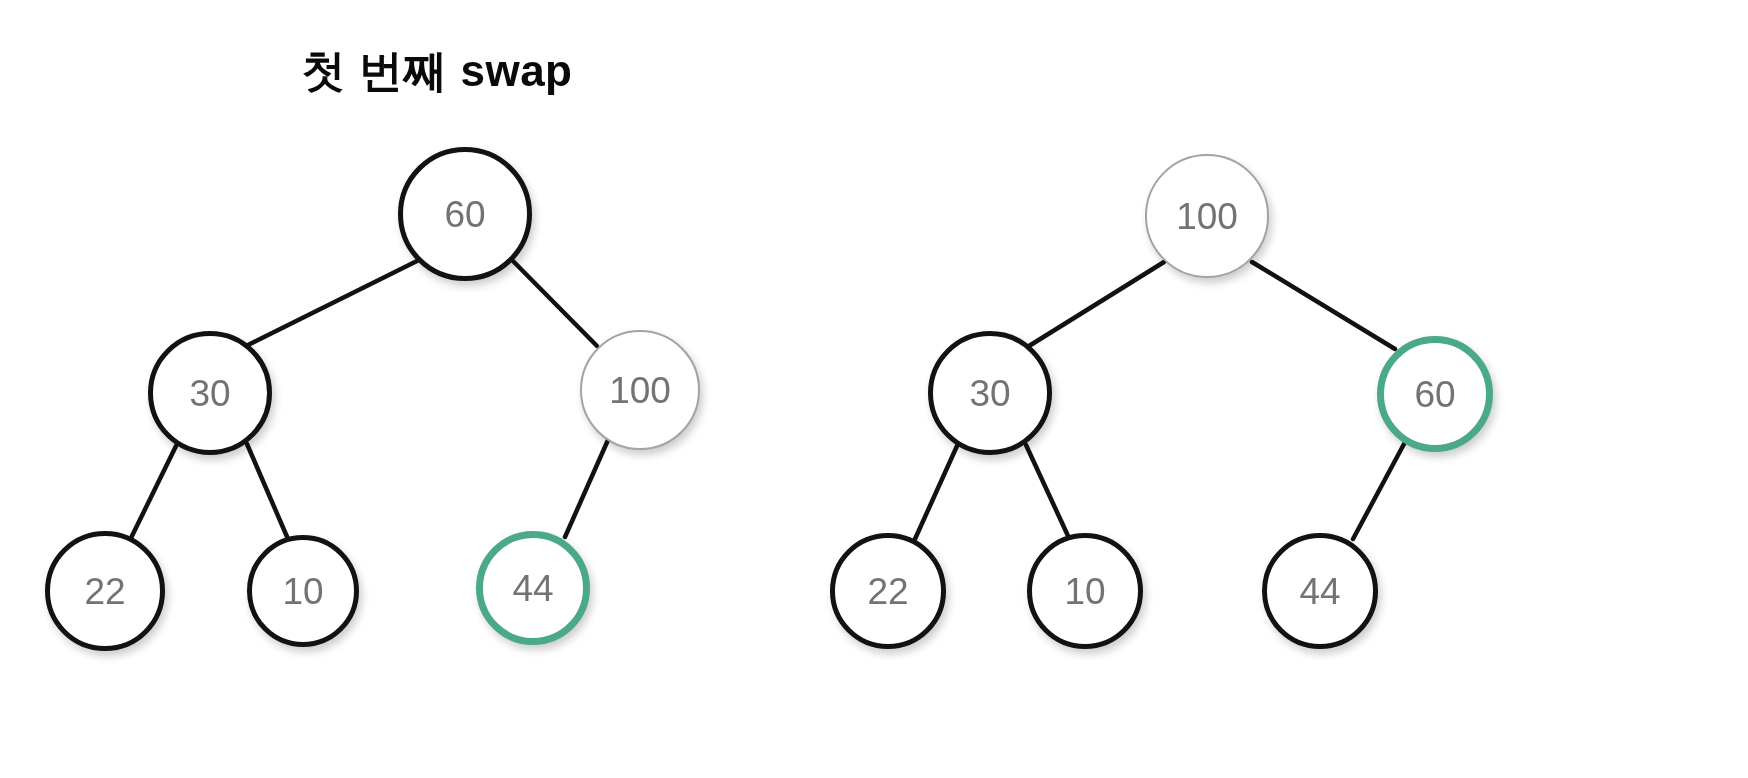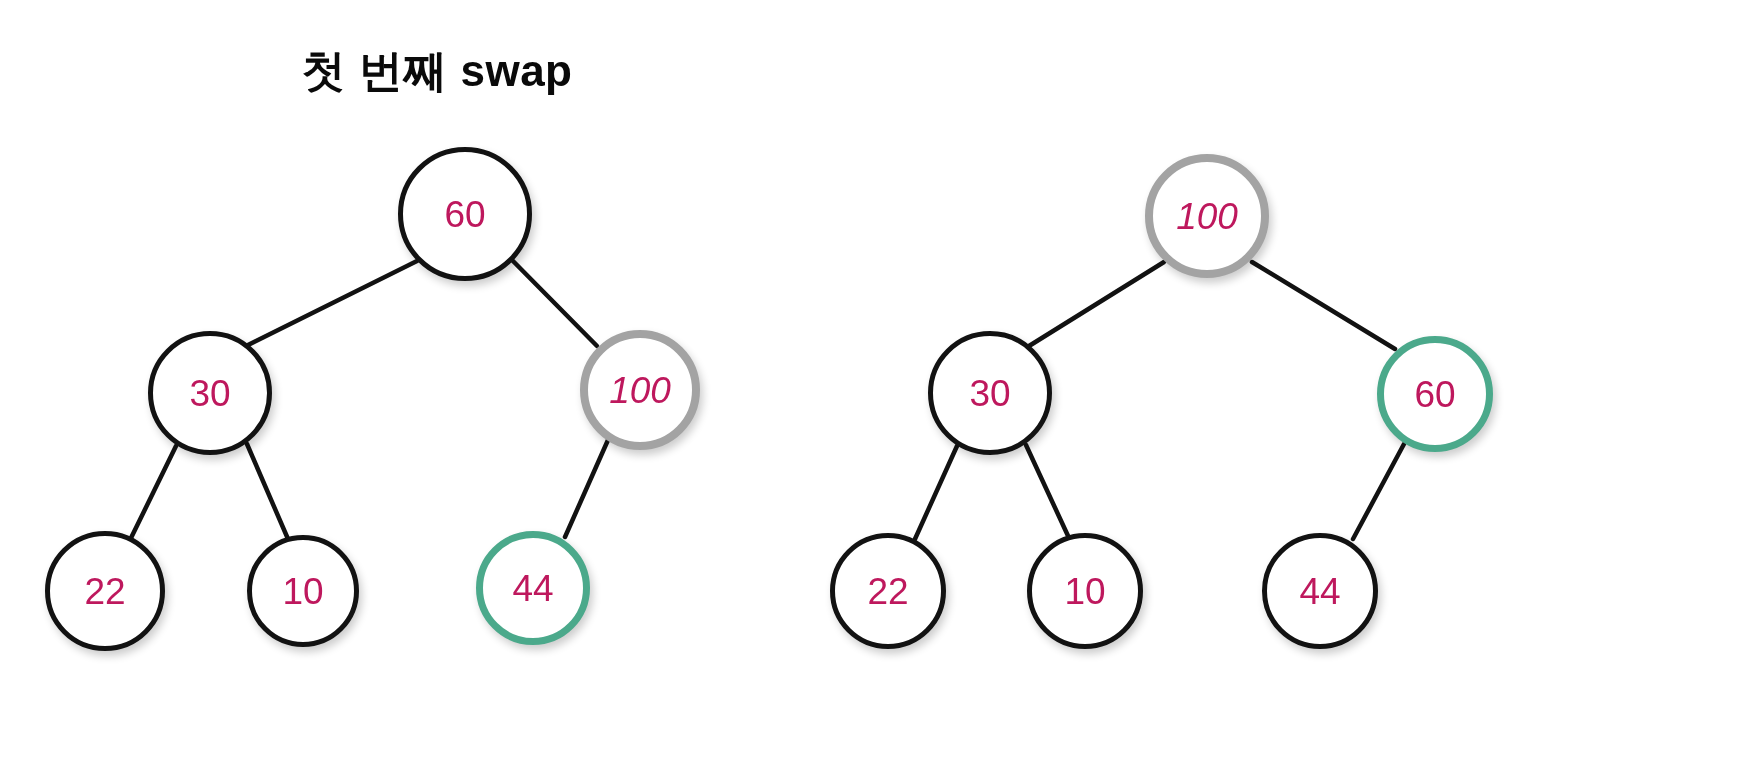--- a/index.html
+++ b/index.html
@@ -62,27 +62,27 @@
     background: #ffffff;
     box-sizing: border-box;
     display: flex;
     align-items: center;
     justify-content: center;
     box-shadow: 3px 5px 9px rgba(0,0,0,0.20);
   }
   .node-label {
     font-size: 37px;
     font-weight: 400;
-    color: #be185d;
+    color: #737373;
     line-height: 1;
     font-family: "Liberation Sans", "DejaVu Sans", sans-serif;
     user-select: none;
   }
   .node.plain     { border: 5px solid #121212; }
-  .node.highlight-red   { border: 8px solid #a3a3a3; font-style: italic; }
+  .node.highlight-red   { border: 2px solid #a3a3a3; }
   .node.highlight-green { border: 7px solid #4BA98B; }
 </style>
 </head>
 <body>
 
 <div id="stage">
 
   <div class="panel" id="panel-left">
     <div class="panel-title">첫 번째 swap</div>
     <svg class="tree-svg" id="edges-left" viewBox="0 0 874 778">

